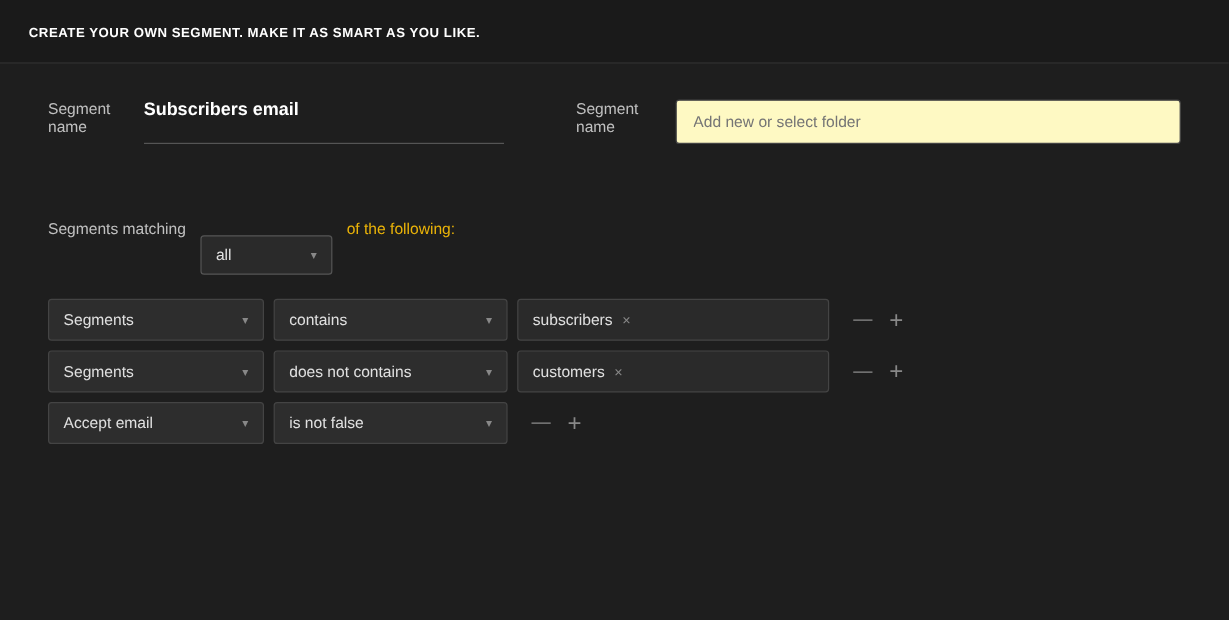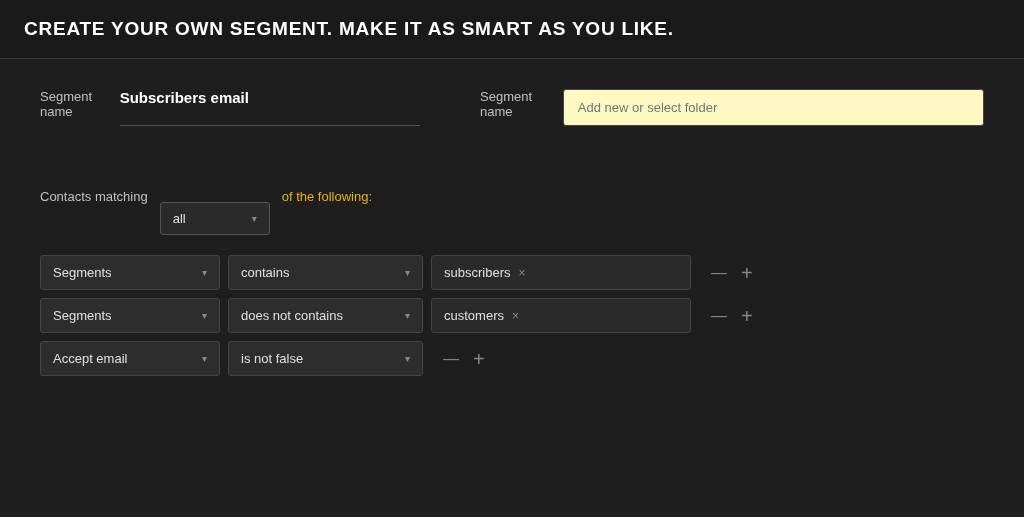--- a/index.html
+++ b/index.html
@@ -14,21 +14,21 @@
       overflow: hidden;
     }
 
     .header {
       background: #1a1a1a;
       padding: 18px 24px;
       border-bottom: 1px solid #333;
     }
 
     .header-title {
-      font-size: 19px;
+      font-size: 11px;
       font-weight: 700;
       letter-spacing: 0.04em;
       color: #ffffff;
     }
 
     .main-content {
       padding: 30px 40px;
     }
 
     .form-row {
@@ -225,21 +225,21 @@
       <div class="segment-name-value">Subscribers email</div>
     </div>
 
     <div class="form-group folder-name">
       <span class="form-label">Segment name</span>
       <input class="folder-input" type="text" placeholder="Add new or select folder" style="">
     </div>
   </div>
 
   <div class="contacts-matching-row">
-    <span class="contacts-matching-label">Contacts matching</span>
+    <span class="contacts-matching-label">Segments matching</span>
 
     <div class="dropdown all-dropdown">
       <span>all</span>
       <span class="dropdown-arrow">▾</span>
     </div>
 
     <span class="following-text">of the following:</span>
   </div>
 
   <div class="conditions-list">

